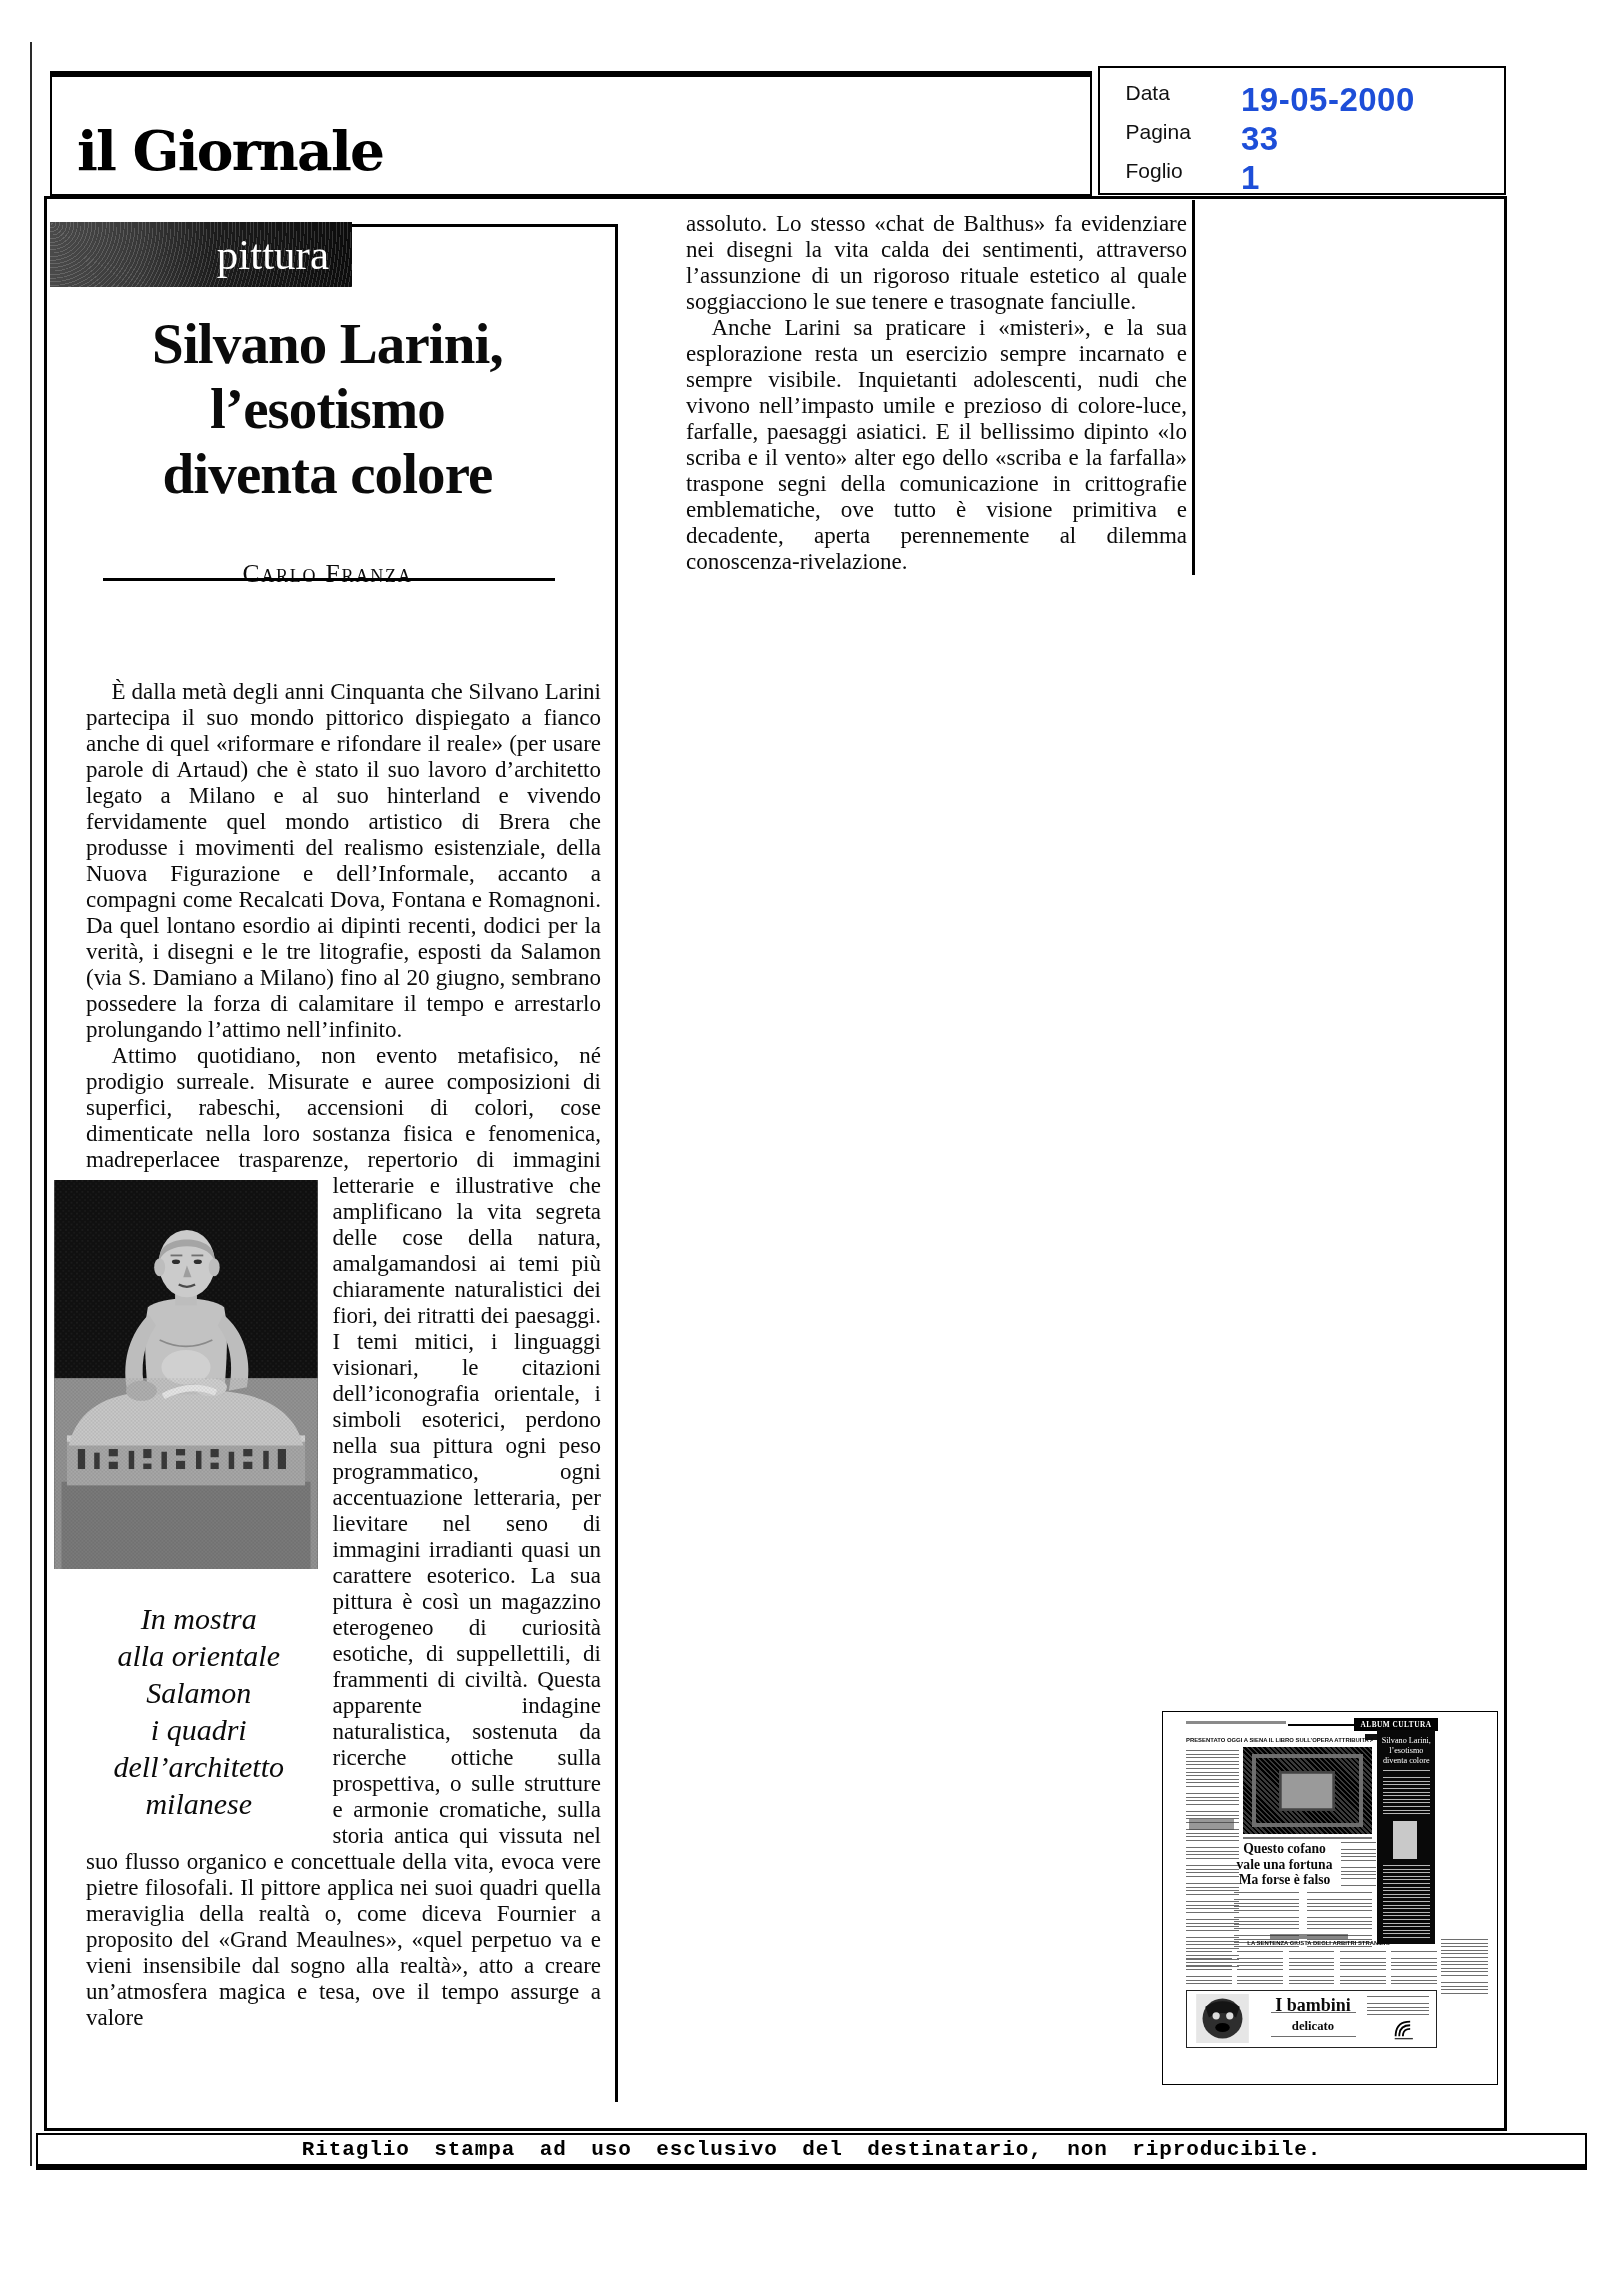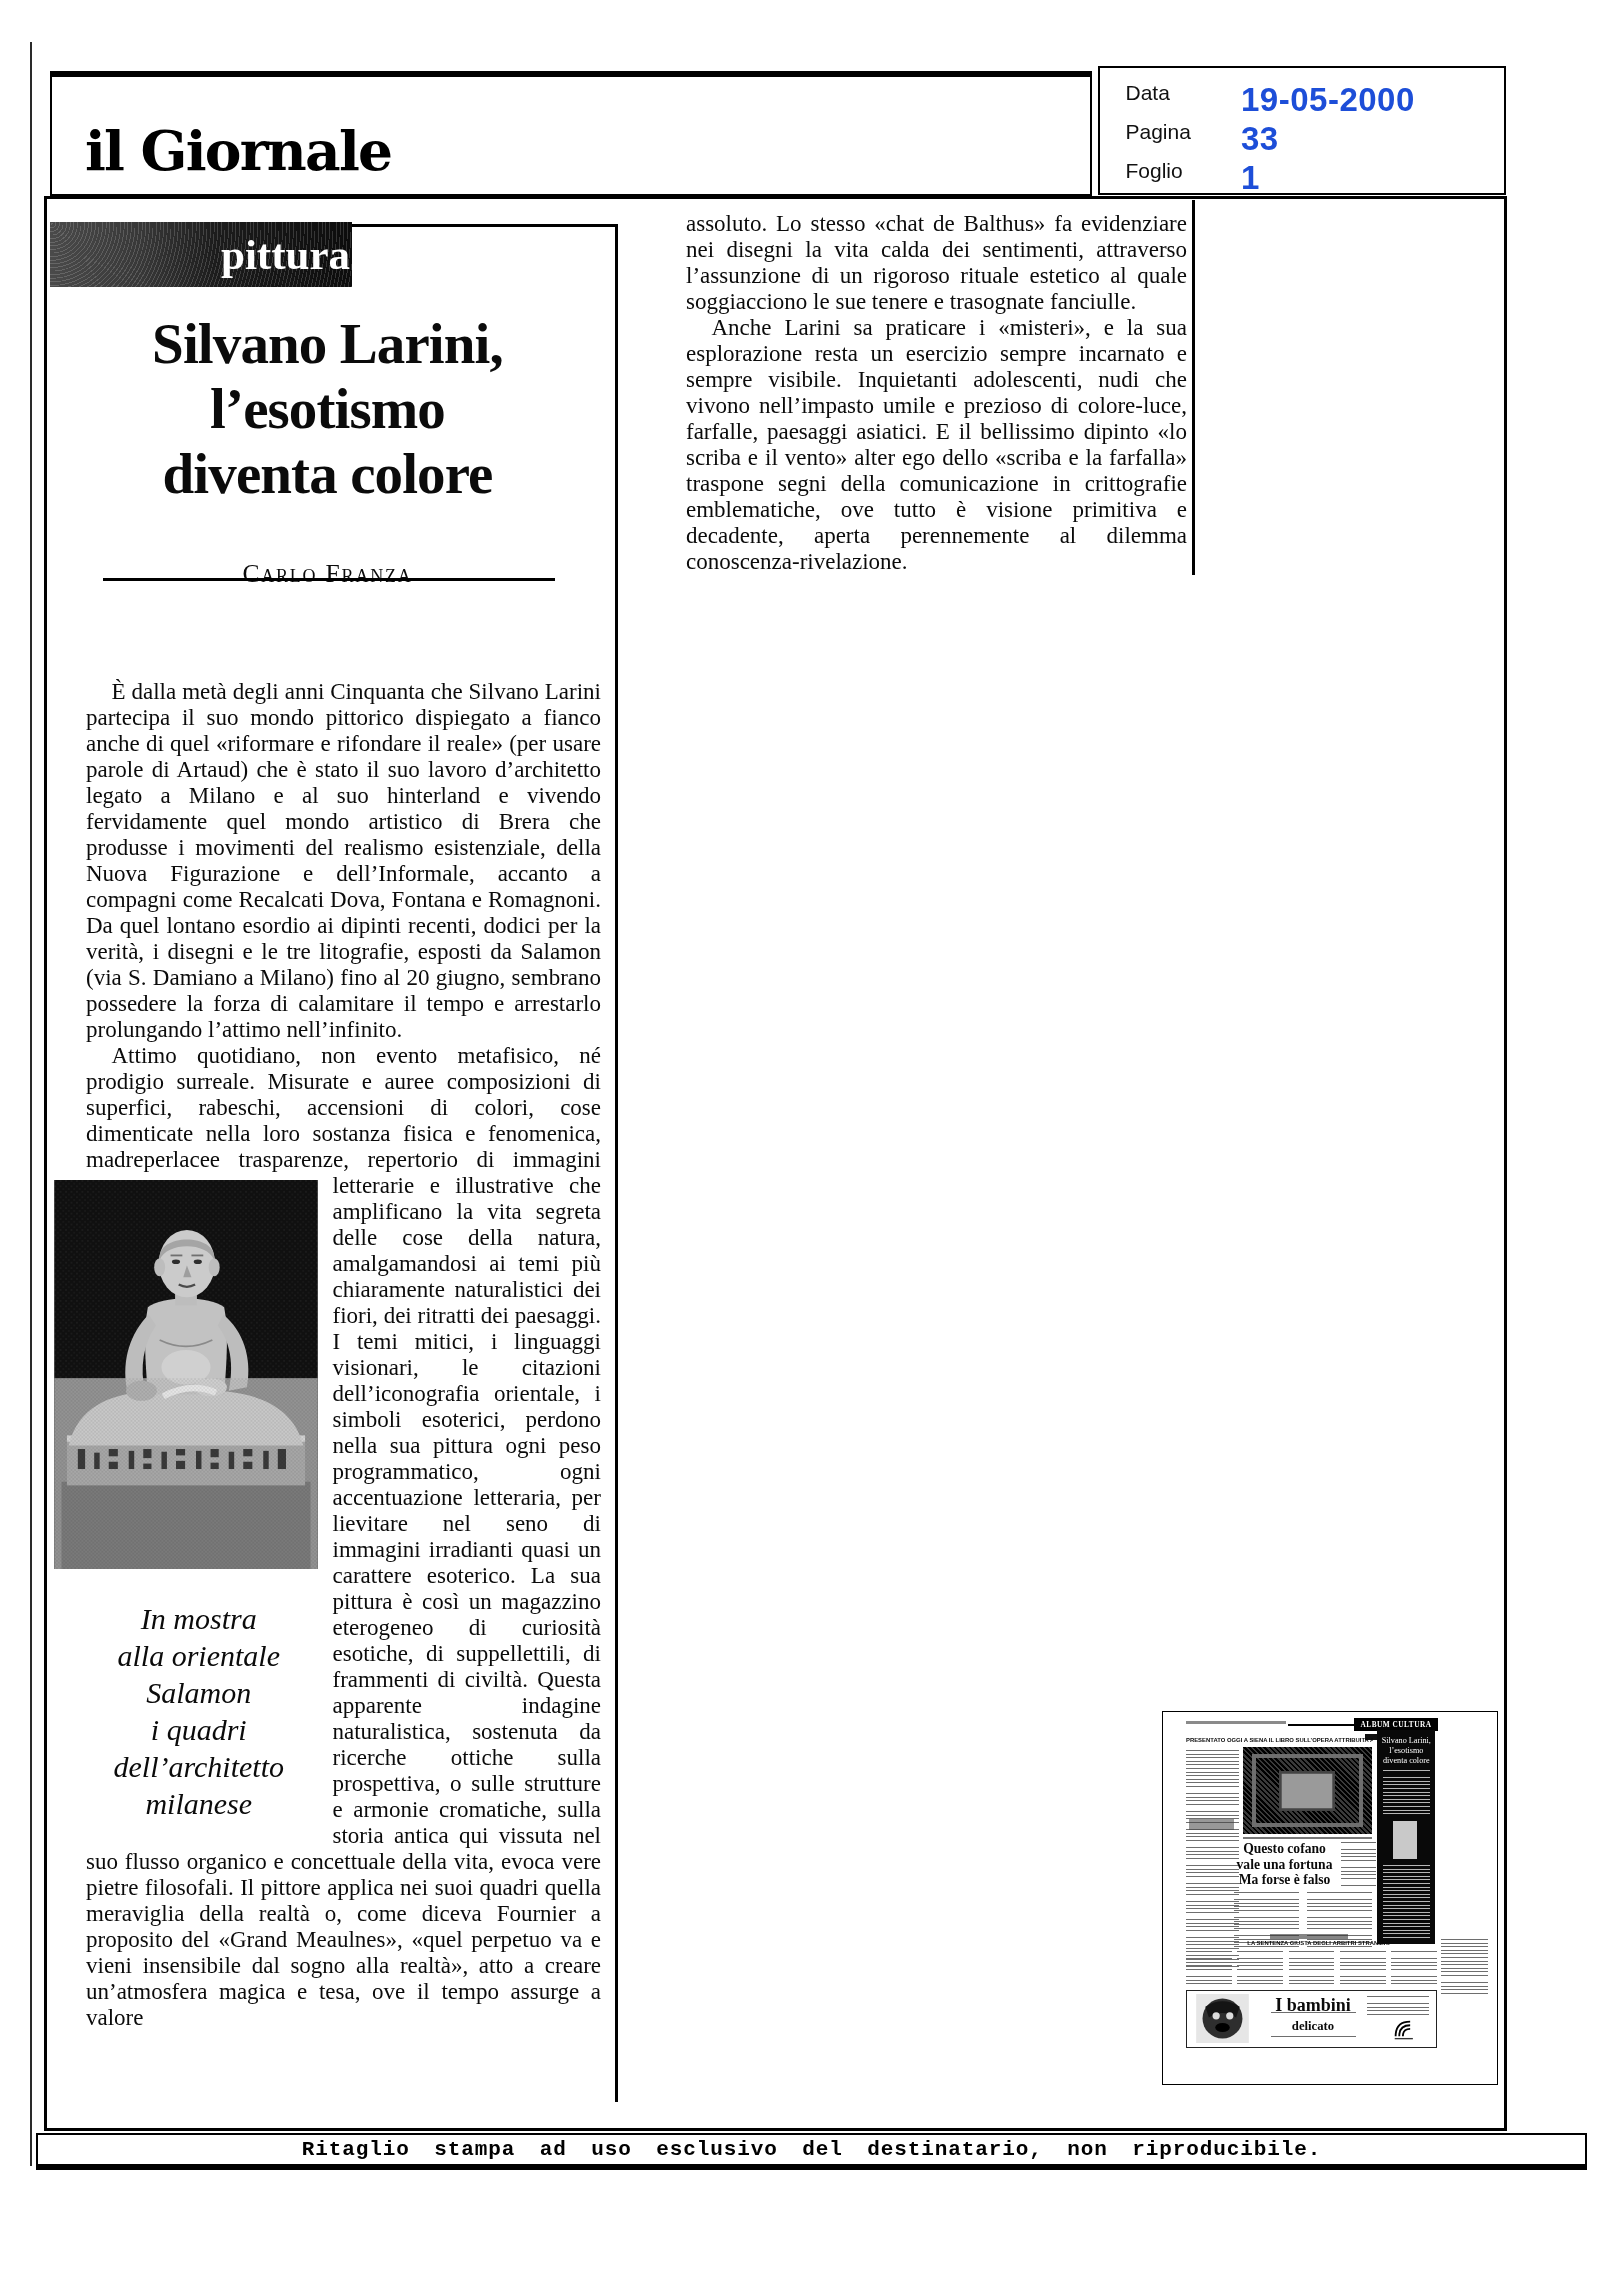--- a/index.html
+++ b/index.html
@@ -9,21 +9,21 @@
     overflow:hidden;
   }
   .abs{position:absolute;}
 
   
   .scan-edge-left{left:30px;top:42px;width:1.8px;height:2124px;background:#2a2a2a;}
 
   
   .masthead-box{left:50px;top:71px;width:1042px;height:125px;border:2.7px solid #000;border-top-width:6.4px;box-sizing:border-box;background:#fff;}
   .masthead-title{
-    position:absolute;left:33px;bottom:11px;
+    position:absolute;left:25px;bottom:11px;
     font-family:"DejaVu Serif","Liberation Serif",serif;font-weight:bold;
     font-size:55px;letter-spacing:-1.8px;color:#000;white-space:nowrap;
   }
   .meta-box{left:1098px;top:66px;width:408px;height:129px;border:2.7px solid #000;box-sizing:border-box;background:#fff;}
   .meta-row{position:absolute;left:0;width:100%;}
   .meta-label{position:absolute;left:25.5px;font-family:"Liberation Sans",sans-serif;font-size:21px;color:#111;}
   .meta-value{position:absolute;left:109px;font-family:"Liberation Sans",sans-serif;font-size:33px;font-weight:bold;color:#1d4ed8;letter-spacing:0.5px;margin-left:32px;}
   .meta-row.r1{top:12.7px;} .meta-row.r2{top:52px;} .meta-row.r3{top:91px;}
 
   
@@ -34,22 +34,22 @@
 
   
   .kicker-box{
     left:50px;top:222px;width:302px;height:65px;
     background:
       repeating-radial-gradient(circle at 1.8px 1.8px, rgba(255,255,255,0.16) 0 0.9px, transparent 0.9px 3.6px),
       linear-gradient(90deg,#4a4a4a 0%, #383838 30%, #1c1c1c 55%, #0c0c0c 100%);
     display:flex;align-items:center;justify-content:flex-end;
   }
   .kicker-text{
-    color:#fff;font-weight:bold;font-size:43px;line-height:1;
-    padding-right:2px;letter-spacing:0;
+    color:#fff;font-weight:normal;font-size:43px;line-height:1;
+    padding-right:23px;letter-spacing:0;
   }
 
   
   .headline{left:55px;top:311px;width:545px;text-align:center;font-weight:bold;font-size:57px;line-height:65px;letter-spacing:-0.9px;}
   .byline{left:55px;top:535px;width:545px;text-align:center;font-variant:small-caps;font-size:25.5px;letter-spacing:1.8px;margin-top:24px;}
   .byline-rule{left:103px;top:578px;width:452px;height:2.7px;background:#000;}
 
   
   .bodytext{font-size:23px;line-height:26px;text-align:justify;}
   .col1{left:86px;top:635px;width:515px;margin-top:44px;}

